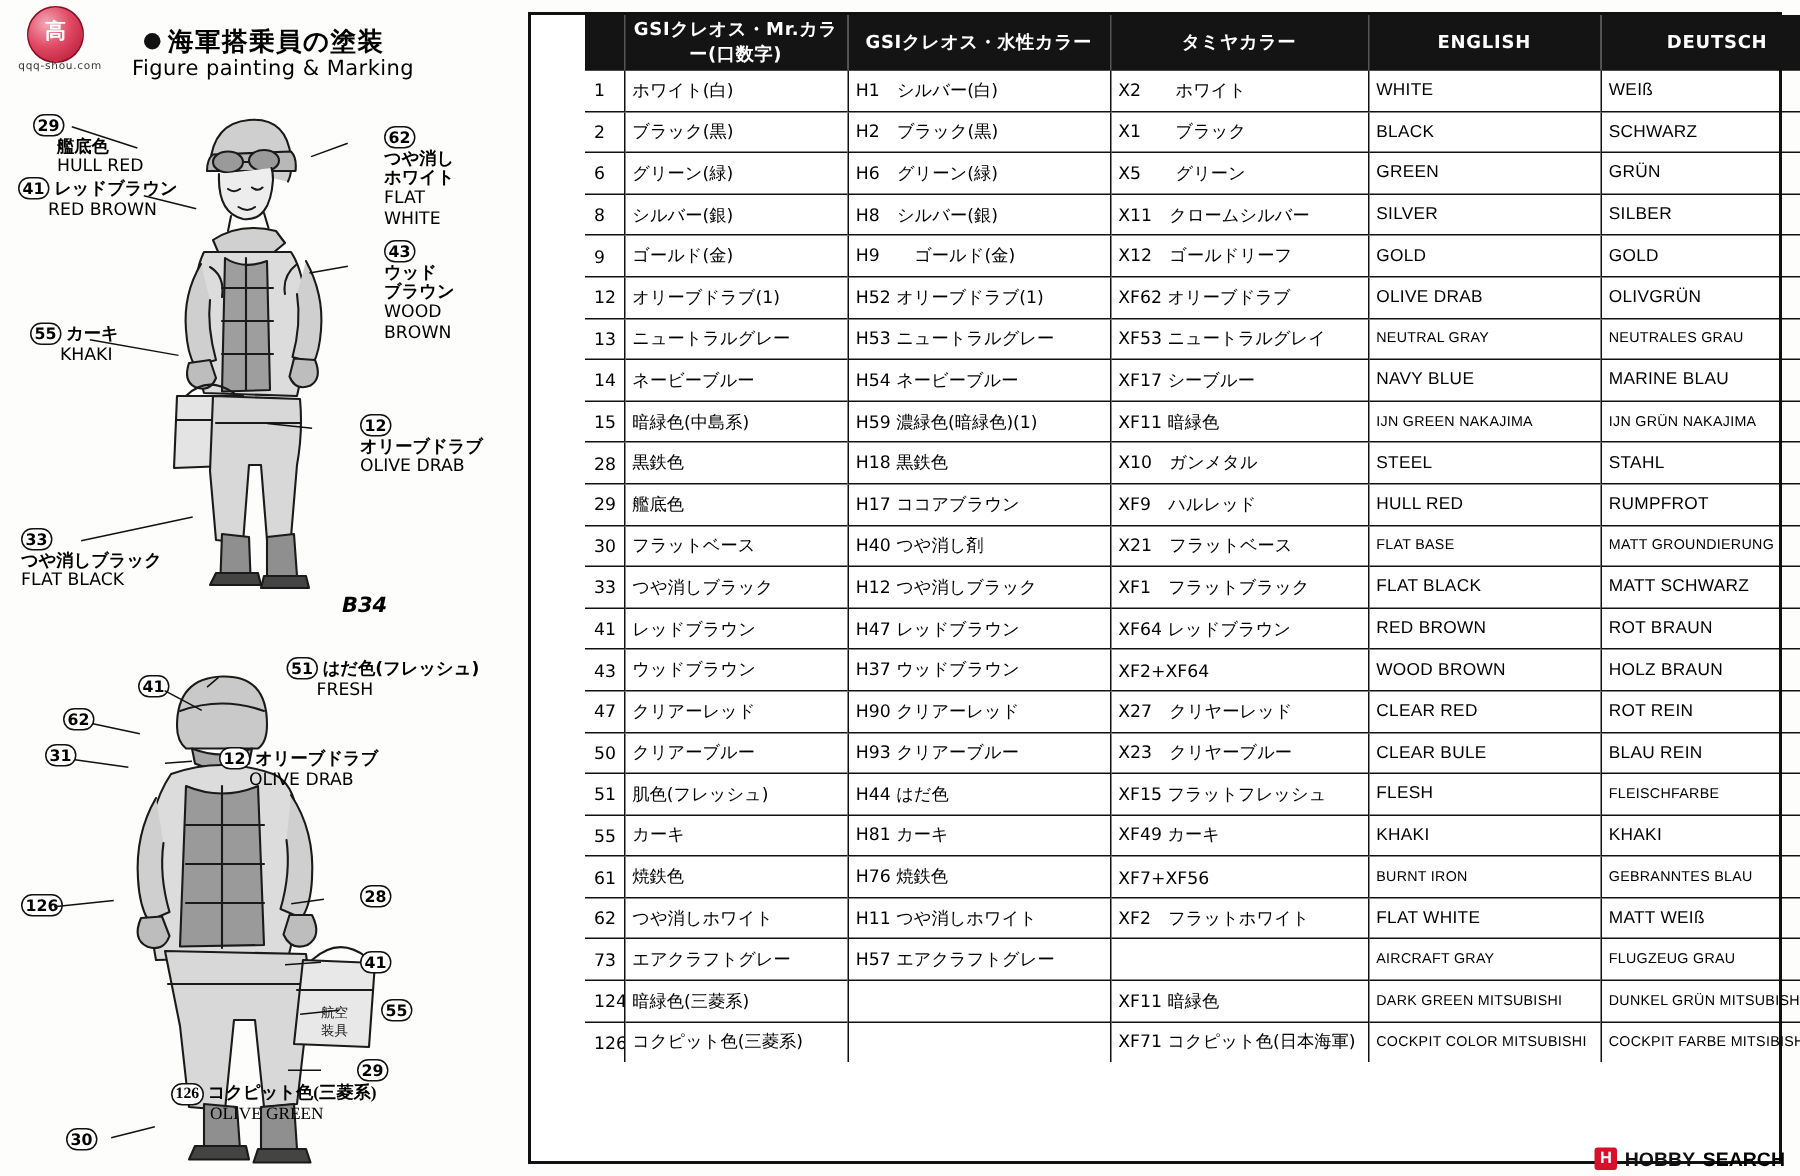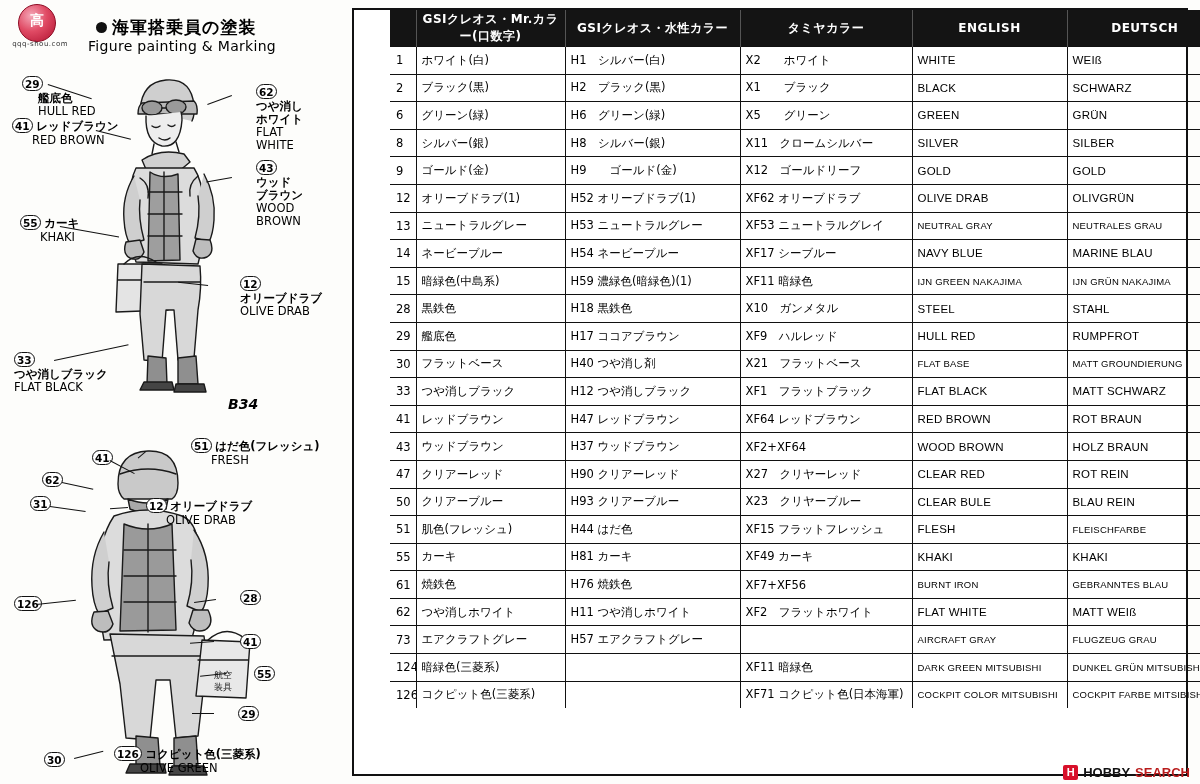--- a/index.html
+++ b/index.html
@@ -221,21 +221,21 @@
   .footer .mark {
     width: 15px; height: 15px;
     background: #d8102a;
     color: #fff;
     font-size: 11px;
     line-height: 15px;
     text-align: center;
     border-radius: 2px;
     font-weight: bold;
   }
-  .footer .gray { color: #b91c1c; font-weight: bold; }
+  .footer .gray { color: #000000; font-weight: bold; }
 </style>
 </head>
 <body>
 
 <div class="page">
 
   <div class="left-panel">
 
     <div class="logo">
       <div class="ball">
@@ -416,21 +416,21 @@
     </div>
     <div class="tag" style="left:254px; top:666px;">
       <span class="num">55</span>
     </div>
     <div class="tag" style="left:238px; top:706px;">
       <span class="num">29</span>
     </div>
     <div class="tag" style="left:44px; top:752px;">
       <span class="num">30</span>
     </div>
-    <div class="tag" style="left:114px; top:746px;">
+    <div class="tag" style="left:114px; top:722px;font-family:Liberation Serif, serif;">
       <span class="num">126</span>
       <span class="txt jp">コクピット色(三菱系)</span>
       <div class="txt" style="margin-left:26px;">OLIVE GREEN</div>
     </div>
 
     <div class="lead" style="left:110px; top:460px; width:28px; transform:rotate(28deg);"></div>
     <div class="lead" style="left:146px; top:452px; width:10px; transform:rotate(140deg);"></div>
     <div class="lead" style="left:62px; top:482px; width:32px; transform:rotate(12deg);"></div>
     <div class="lead" style="left:50px; top:506px; width:36px; transform:rotate(8deg);"></div>
     <div class="lead" style="left:128px; top:508px; width:18px; transform:rotate(176deg);"></div>

